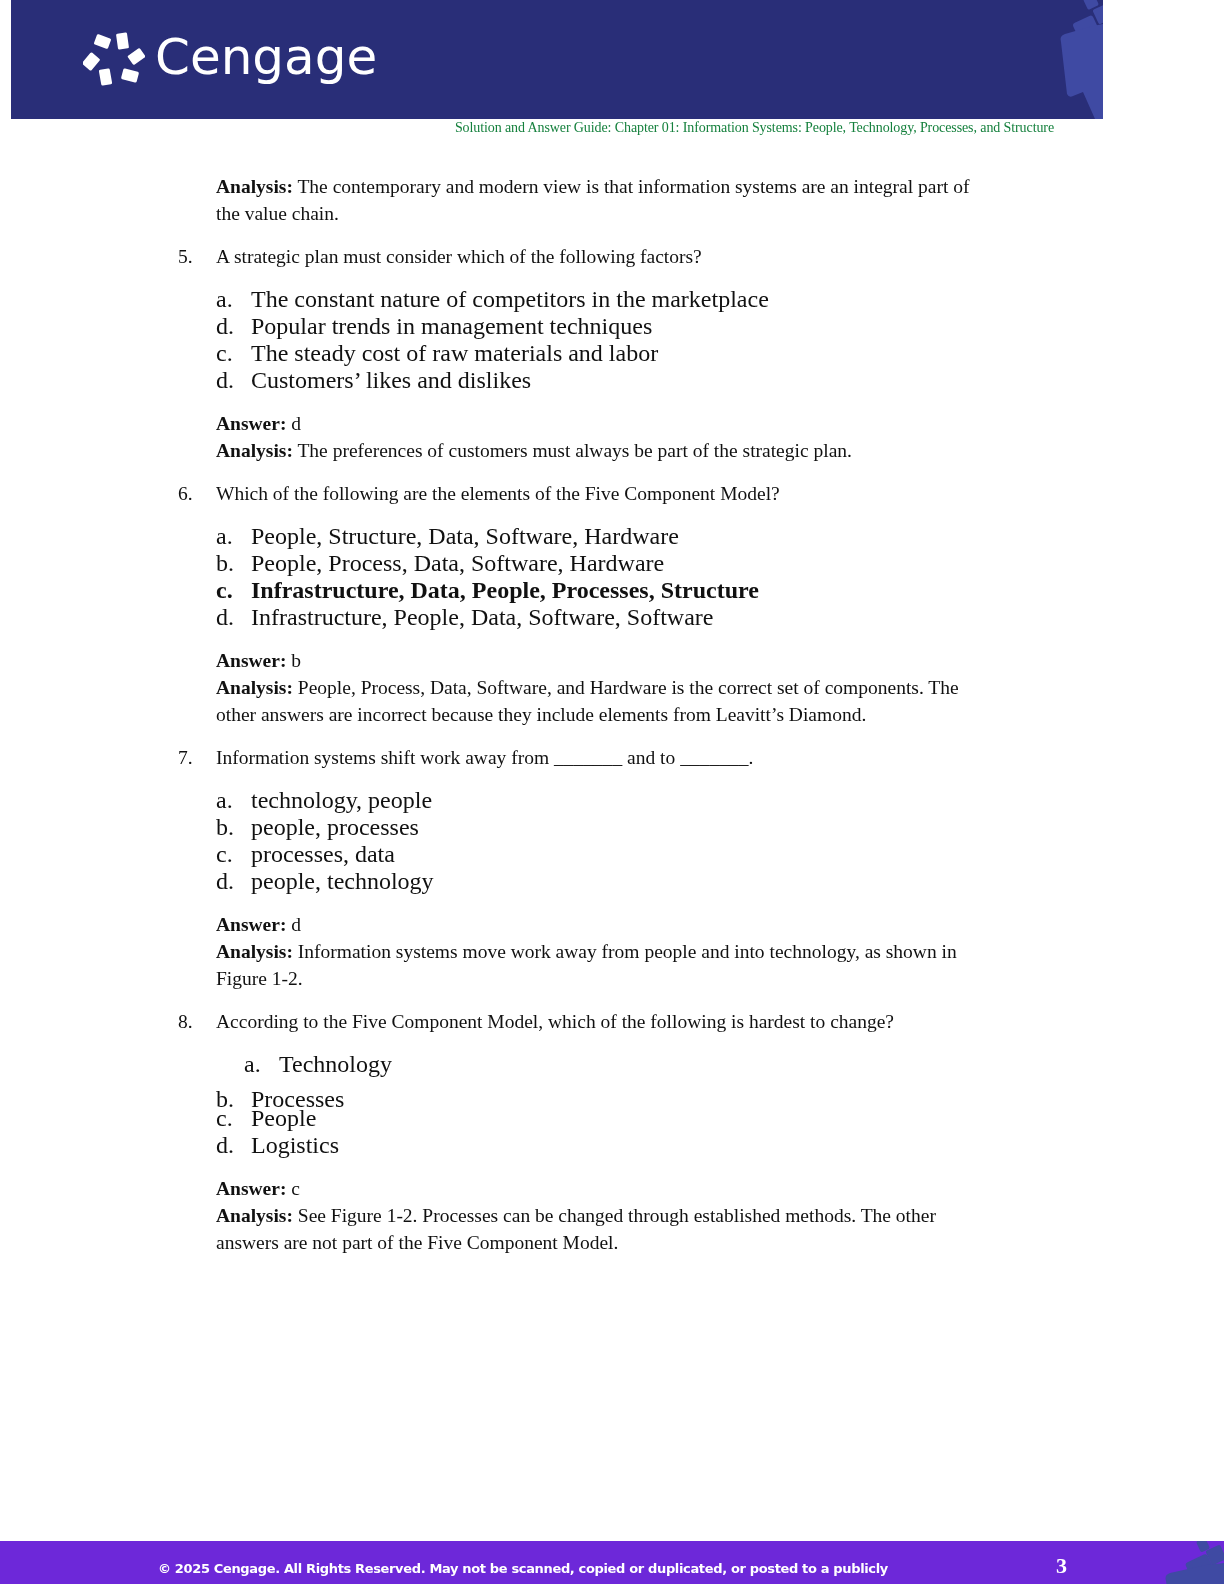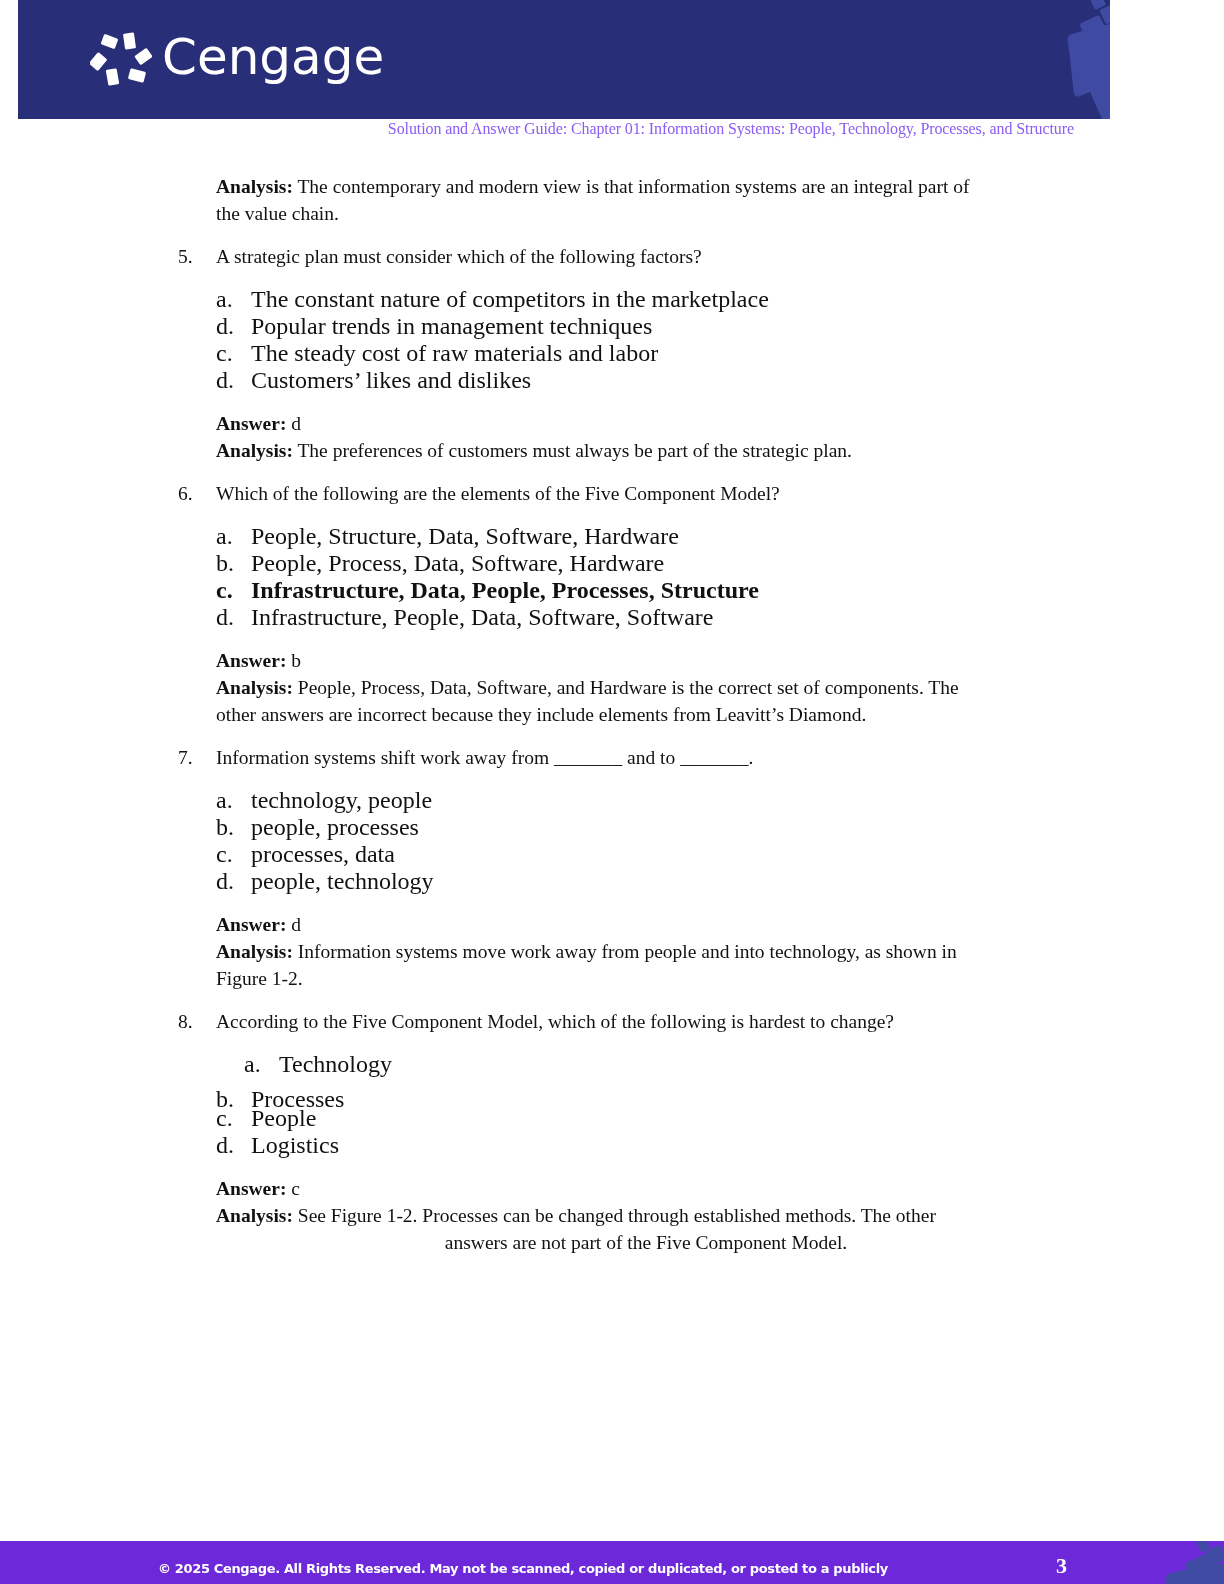--- a/index.html
+++ b/index.html
@@ -3,35 +3,35 @@
 <meta charset="utf-8">
 <style>
   html, body { margin: 0; padding: 0; }
   body {
     width: 1224px; height: 1584px; position: relative; overflow: hidden;
     background: #ffffff;
     font-family: "Liberation Serif", "DejaVu Serif", serif;
     color: #111111;
   }
   .header {
-    position: absolute; left: 18px; top: 0; width: 1092px; height: 119px;
+    position: absolute; left: 11px; top: 0; width: 1092px; height: 119px;
     background: #292e78; overflow: hidden;
   }
   .logo { position: absolute; left: 72px; top: 30px; height: 60px; display: flex; align-items: center; }
   .logo-mark { width: 62px; height: 60px; }
   .logo-text {
     font-family: "DejaVu Sans", "Liberation Sans", sans-serif;
     color: #ffffff; font-size: 50px; font-weight: 500; letter-spacing: 0px;
     margin-left: 10px; line-height: 60px; position: relative; top: -3px;
   }
   .deco { position: absolute; }
   .header .deco { right: 0; top: 0; width: 80px; height: 119px; }
   .running-head {
-    position: absolute; top: 120px; right: 150px;
-    font-size: 16px; color: #8b5cf6; white-space: nowrap; letter-spacing: -0.1px;
+    position: absolute; top: 120px; right: 170px;
+    font-size: 14px; color: #15803d; white-space: nowrap; letter-spacing: -0.1px;
   }
   .content { position: absolute; left: 0; top: 0; width: 1224px; }
   .p { position: absolute; left: 216px; width: 860px; font-size: 19.5px; line-height: 27px; white-space: nowrap; }
   .p .b { font-weight: bold; }
   .q { position: absolute; left: 178px; font-size: 19.5px; line-height: 27px; white-space: nowrap; }
   .q .num { display: inline-block; width: 38px; }
   .opt { position: absolute; left: 216px; font-size: 24px; line-height: 27px; white-space: nowrap; }
   .opt .letter { display: inline-block; width: 35px; }
   .footer {
     position: absolute; left: 0; top: 1541px; width: 1224px; height: 129px;
@@ -119,21 +119,21 @@
 
   <div class="q" style="top:1008px;">
     <span class="num">8.</span><span>According to the Five Component Model, which of the following is hardest to change?</span>
   </div>
   <div class="opt" style="top:1051px;margin-left:28px;"><span class="letter">a.</span><span>Technology</span></div>
   <div class="opt" style="top:1078px;margin-top:8px;"><span class="letter">b.</span><span>Processes</span></div>
   <div class="opt" style="top:1105px;"><span class="letter">c.</span><span>People</span></div>
   <div class="opt" style="top:1132px;"><span class="letter">d.</span><span>Logistics</span></div>
   <div class="p" style="top:1175px;"><span class="b">Answer:</span><span> c</span></div>
   <div class="p" style="top:1202px;"><span class="b">Analysis:</span><span> See Figure 1-2. Processes can be changed through established methods. The other</span></div>
-  <div class="p" style="top:1229px;text-align:center;">answers are not part of the Five Component Model.</div>
+  <div class="p" style="top:1229px;">answers are not part of the Five Component Model.</div>
 </div>
 
 <div class="footer">
   <div class="copyright">
     <div>© 2025 Cengage. All Rights Reserved. May not be scanned, copied or duplicated, or posted to a publicly accessible</div>
     <div>website, in whole or in part.</div>
   </div>
   <div class="page-number">3</div>
   <svg class="deco" viewBox="0 0 110 129">
     <g fill="#3f4aa3">

